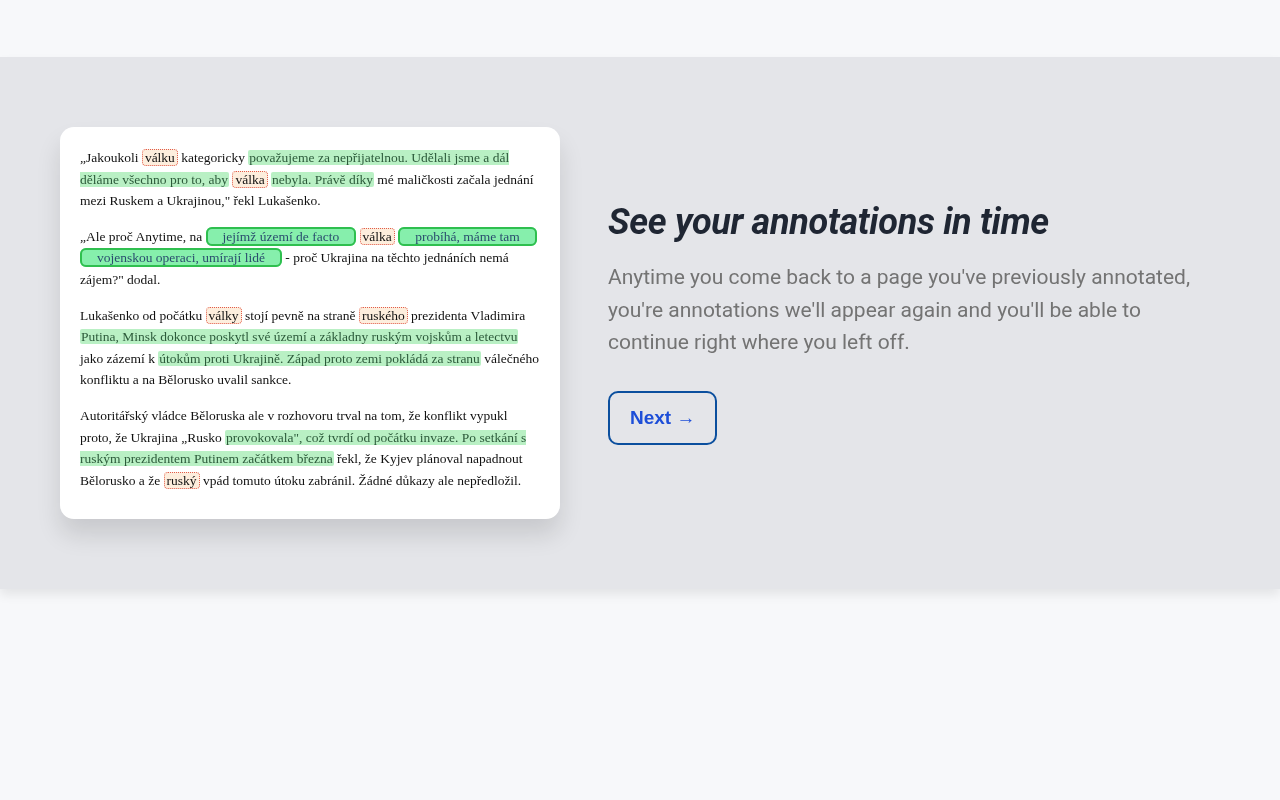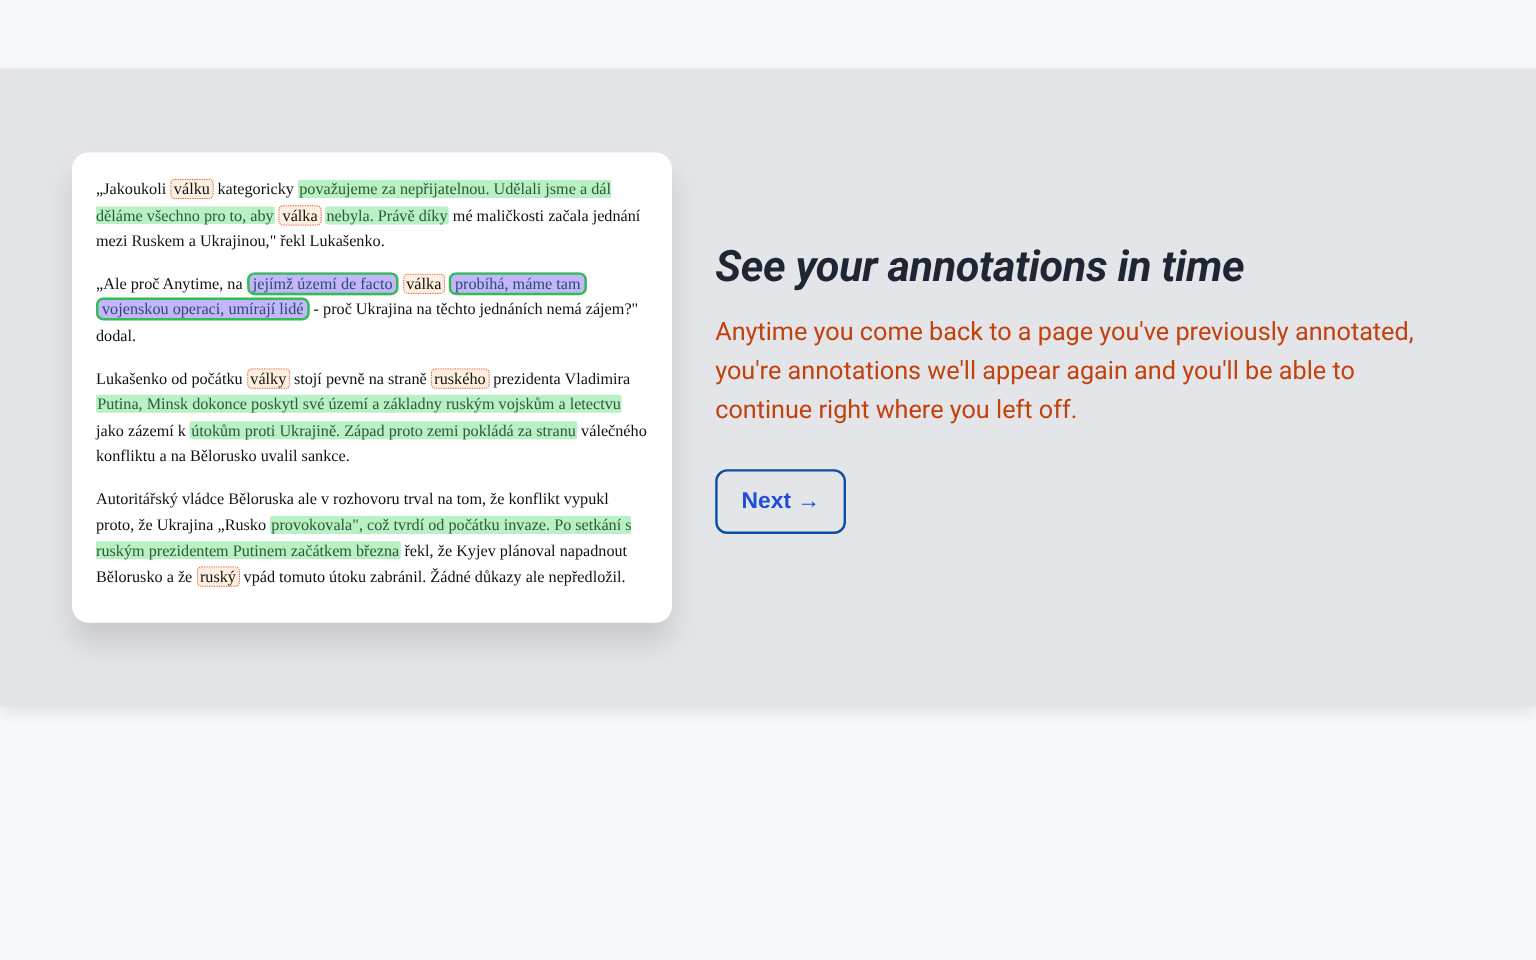--- a/index.html
+++ b/index.html
@@ -15,21 +15,21 @@
   }
 
   .spacer-top { height: 57px; }
 
   .hero {
     background: #e4e5e9;
     box-shadow: 0 6px 10px rgba(0,0,0,0.08);
     padding: 70px 60px 70px 60px;
     display: flex;
     align-items: center;
-    gap: 36px;
+    gap: 48px;
   }
 
   .card {
     background: #ffffff;
     border-radius: 14px;
     box-shadow: 0 16px 24px rgba(0,0,0,0.12);
     width: 500px;
     padding: 14px 20px 14px 20px;
     font-family: Georgia, "Times New Roman", serif;
     font-size: 13.5px;
@@ -47,44 +47,44 @@
     font-size: 36px;
     font-weight: 700;
     color: #1f2633;
     margin: 0 0 18px 0;
     letter-spacing: -0.3px;
     font-style: italic;
   }
   .subtext {
     font-size: 21px;
     line-height: 1.55;
-    color: #c2410c;
+    color: #737373;
     margin: 0 0 32px 0;
   }
 
   .next-btn {
     display: inline-block;
     border: 2px solid #0b4f9e;
     border-radius: 10px;
     padding: 14px 20px;
     font-size: 19px;
     font-weight: 600;
     color: #1d4ed8;
     background: transparent;
     cursor: pointer;
   }
 
   
   .hl-green  { background: #b9f0c4; color:#2c5a3a; border-radius:2px; padding:0 1px; }
   .hl-blue {
-    background:#c4b5fd;
+    background:#86efac;
     color:#2a4d6e;
     border:2px solid #2fbf4f;
     border-radius:6px;
-    padding:0 3px;
+    padding:0 15px;
     -webkit-box-decoration-break: clone;
     box-decoration-break: clone;
     margin-top: 44px;
   }
   .hl-red  {
     border:1.5px dotted #e25b4a;
     background:#fdeedd;
     border-radius:4px;
     padding:0 2px;
   }

